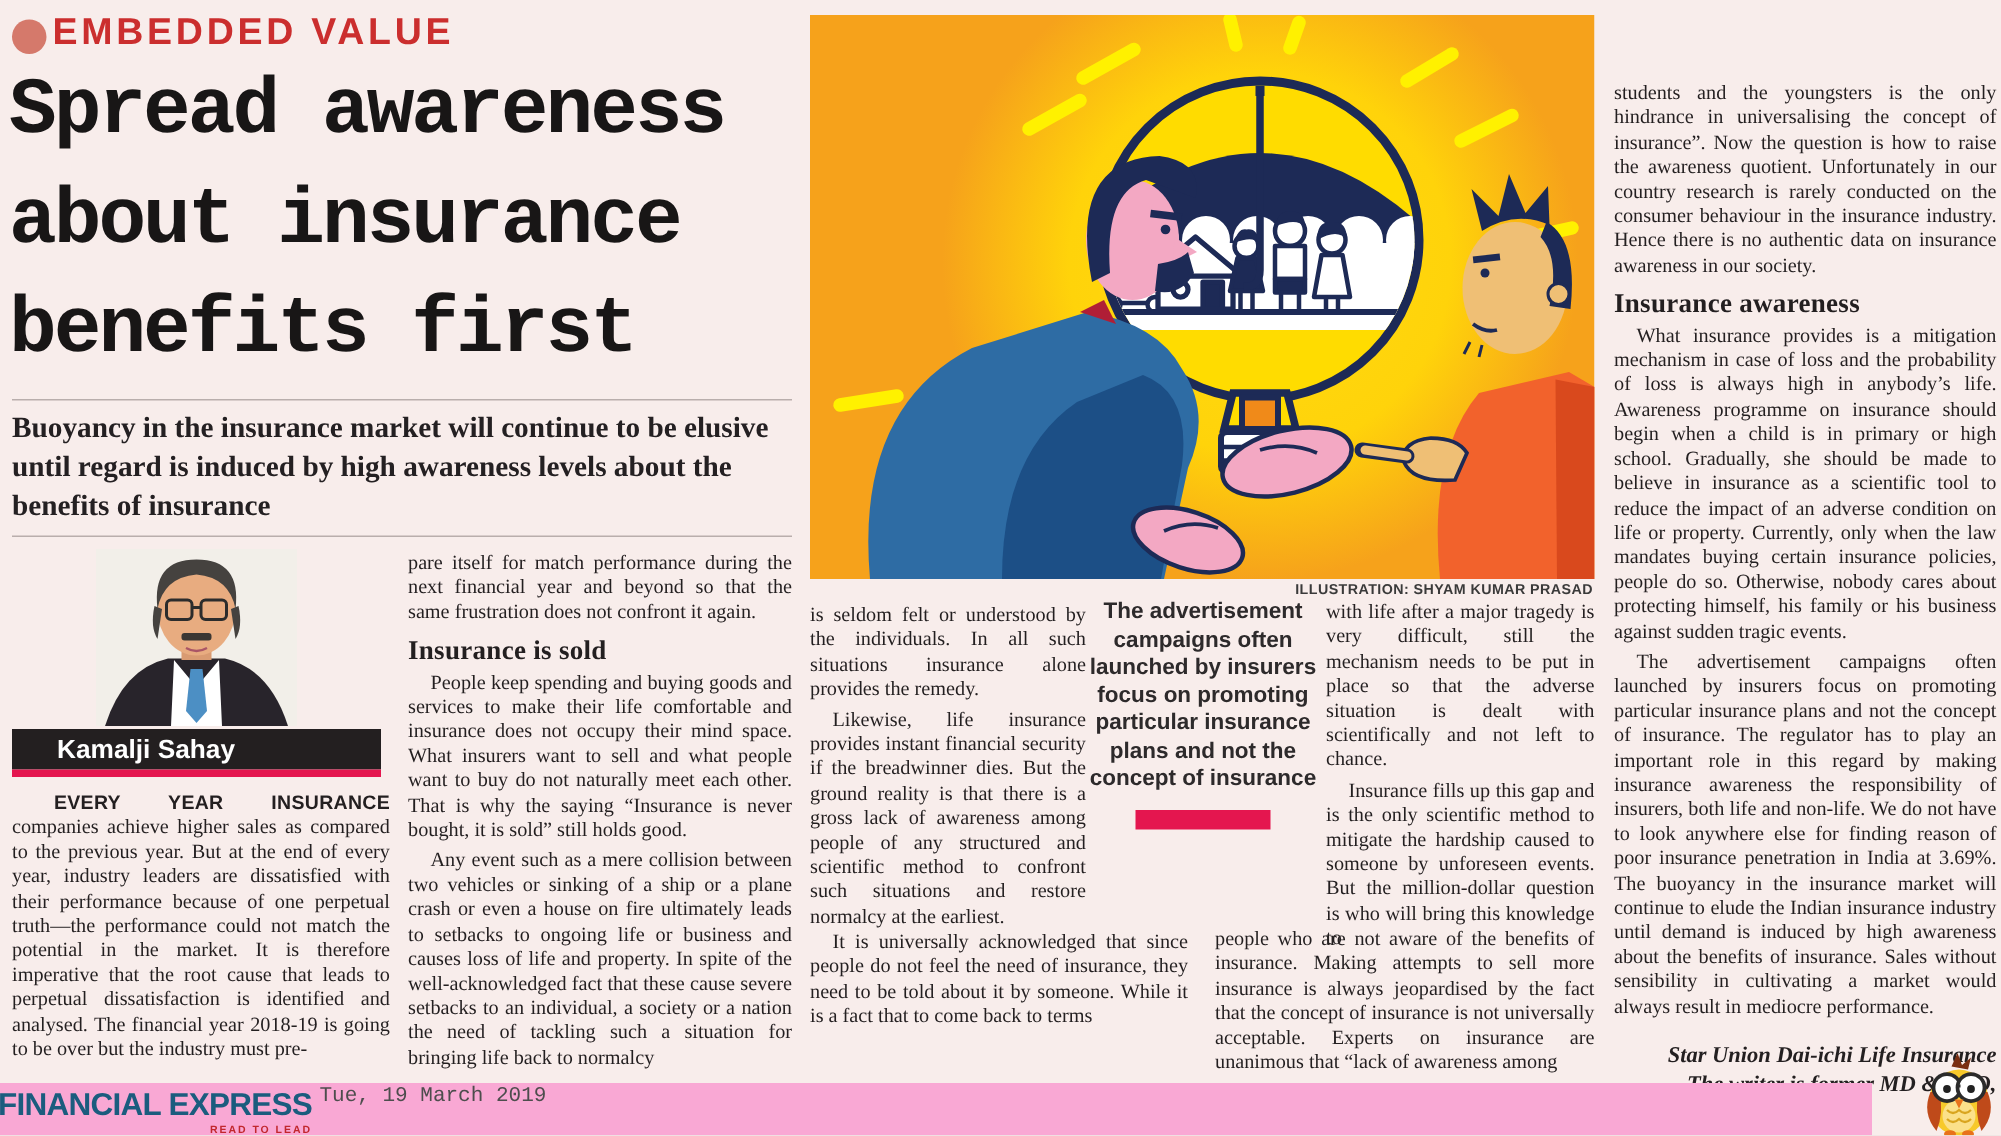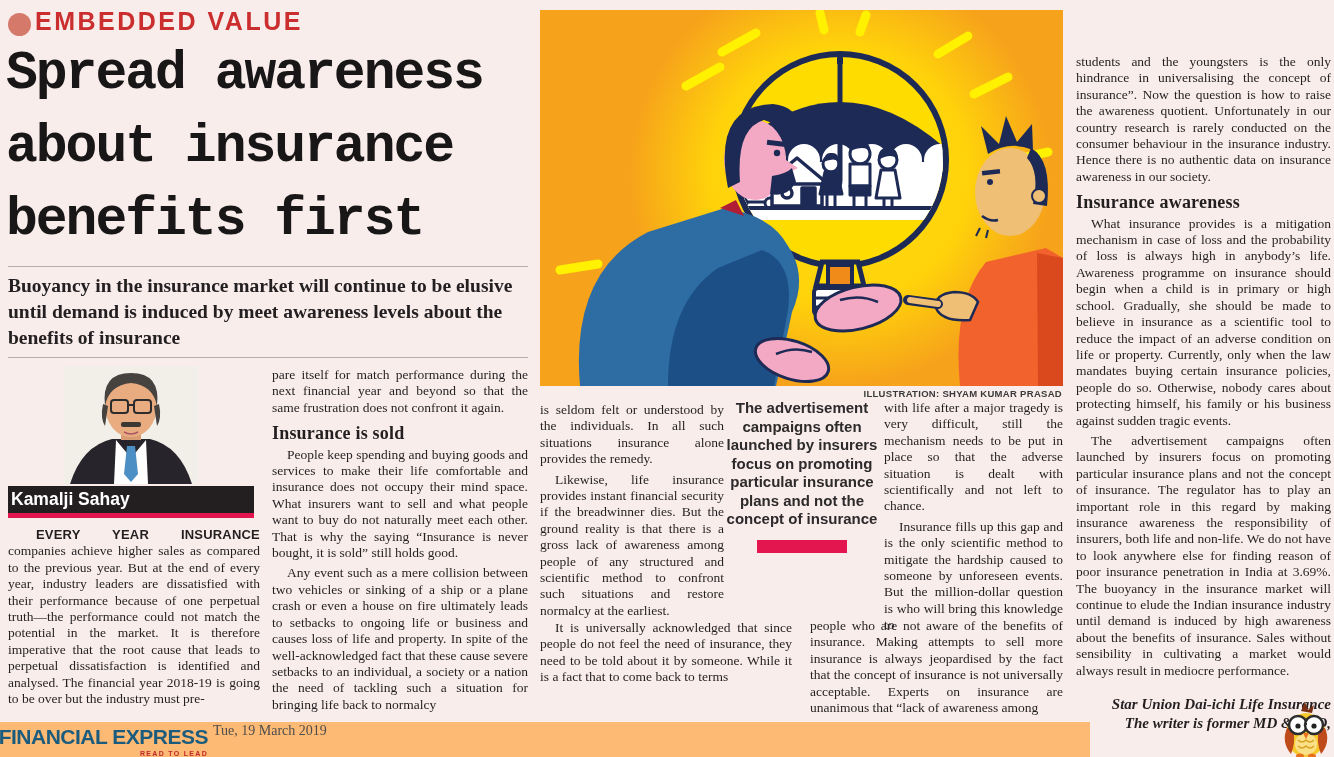--- a/index.html
+++ b/index.html
@@ -19,21 +19,21 @@
     letter-spacing:-2px; color:#181616; white-space:nowrap; }
   .rule { position:absolute; height:1px; background:#b9aeac; }
   .rule1 { left:8px; top:266px; width:520px; }
   .rule2 { left:8px; top:357px; width:520px; }
   .standfirst { position:absolute; left:8px; top:273px; width:512px;
     font-family:"Liberation Serif", serif; font-weight:700; font-size:19.5px; line-height:26px; color:#242022; }
   
   .portrait { position:absolute; left:64px; top:366px; width:134px; height:118px; }
   .namebar { position:absolute; left:8px; top:486px; width:246px; height:27px; background:#231f20;
     color:#fff; font-family:"Liberation Sans", sans-serif; font-weight:700; font-size:17.5px;
-    line-height:27px; padding-left:3px; }
+    line-height:27px; padding-left:30px; }
   .namebar-strip { position:absolute; left:8px; top:513px; width:246px; height:5px; background:#e4164f; }
   
   .bt { font-size:13.5px; line-height:16.4px; text-align:justify; }
   .bt p + p { margin-top:4px; }
   .ind { text-indent:15px; }
   .lead-in { font-family:"Liberation Sans", sans-serif; font-weight:700; font-size:13px; letter-spacing:.2px;margin-left:28px; }
   .subhead { font-family:"Liberation Serif", serif; font-weight:600; font-size:18px;
     margin:9px 0 5px 0; text-align:left; letter-spacing:.2px; }
   .col1 { position:absolute; left:8px;   top:527px; width:252px; }
   .col2 { position:absolute; left:272px; top:367px; width:256px; }
@@ -49,27 +49,27 @@
   .pullquote { position:absolute; left:722px; top:399px; width:160px; text-align:center;
     font-family:"Liberation Sans", sans-serif; font-weight:700; font-size:15px; line-height:18.5px; color:#2d2a2b; }
   .pq-bar { width:90px; height:13px; background:#e4164f; margin:11px auto 0 auto; }
   
   .illo { position:absolute; left:540px; top:10px; width:523px; height:376px; }
   .illo svg { display:block; }
   .illo-caption { position:absolute; left:640px; top:388px; width:422px; text-align:right;
     font-family:"Liberation Sans", sans-serif; font-weight:700; font-size:9.5px;
     letter-spacing:.3px; color:#3a3a3a; }
   
-  .footer { position:absolute; left:0; top:722px; width:1090px; height:35px; background:#fdba74; }
+  .footer { position:absolute; left:0; top:722px; width:1248px; height:35px; background:#f9a8d4; }
   .brandbox { position:absolute; left:8px; top:3px; width:200px; display:flex; flex-direction:column; align-items:flex-end; }
   .brand { font-family:"Liberation Sans", sans-serif; font-weight:700; font-size:21px;
     letter-spacing:-.5px; color:#1b5c7e; white-space:nowrap; }
   .tagline { font-family:"Liberation Sans", sans-serif; font-weight:700; font-size:7px;
     letter-spacing:1.3px; color:#c1272d; margin-top:1px; }
-  .footdate { position:absolute; left:213px; top:1px; font-family:Liberation Serif, serif;
+  .footdate { position:absolute; left:213px; top:1px; font-family:Liberation Mono, monospace;
     font-size:14px; color:#4d4d4d; white-space:nowrap; }
   .footurl { position:absolute; left:213px; top:17px; font-family:"DejaVu Sans Mono", monospace;
     font-size:14px; color:#4d4d4d; white-space:nowrap; }
   .owl { position:absolute; left:1280px; top:702px; width:52px; height:55px; }
 </style>
 </head>
 <body>
 
 <div class="page">
 
@@ -77,21 +77,21 @@
     <span class="kicker-dot"></span>
     <span class="kicker-label">EMBEDDED VALUE</span>
   </div>
 
   <h1 class="headline">
     <div>Spread awareness</div>
     <div>about insurance</div>
     <div>benefits first</div>
   </h1>
   <div class="rule rule1"></div>
-  <div class="standfirst">Buoyancy in the insurance market will continue to be elusive until demand is induced by meet awareness levels about the benefits of insurance</div>
+  <div class="standfirst">Buoyancy in the insurance market will continue to be elusive until regard is induced by high awareness levels about the benefits of insurance</div>
   <div class="rule rule2"></div>
 
   <div class="portrait">
     <svg width="134" height="118" viewBox="0 0 134 118">
       <rect width="134" height="118" fill="#f2efe9"></rect>
       <path d="M6 118 Q18 80 48 73 L86 73 Q116 80 128 118 Z" fill="#28242b"></path>
       <path d="M52 74 L67 92 L82 74 L84 118 L50 118 Z" fill="#ffffff"></path>
       <path d="M63 80 L71 80 L74 108 L67 116 L60 108 Z" fill="#4c8fc4"></path>
       <rect x="57" y="58" width="20" height="16" fill="#d99b72"></rect>
       <ellipse cx="67" cy="40" rx="26" ry="31" fill="#e8ac80"></ellipse>

